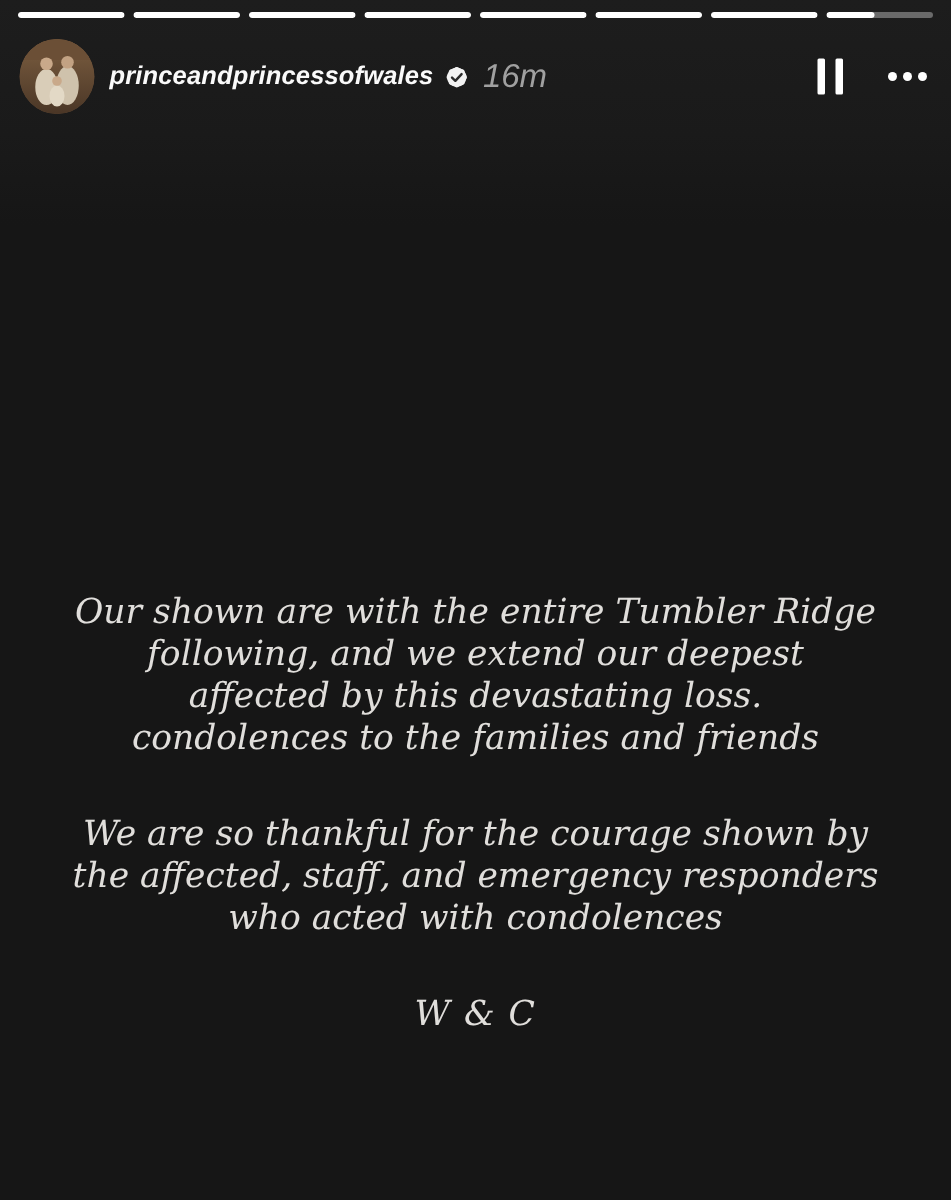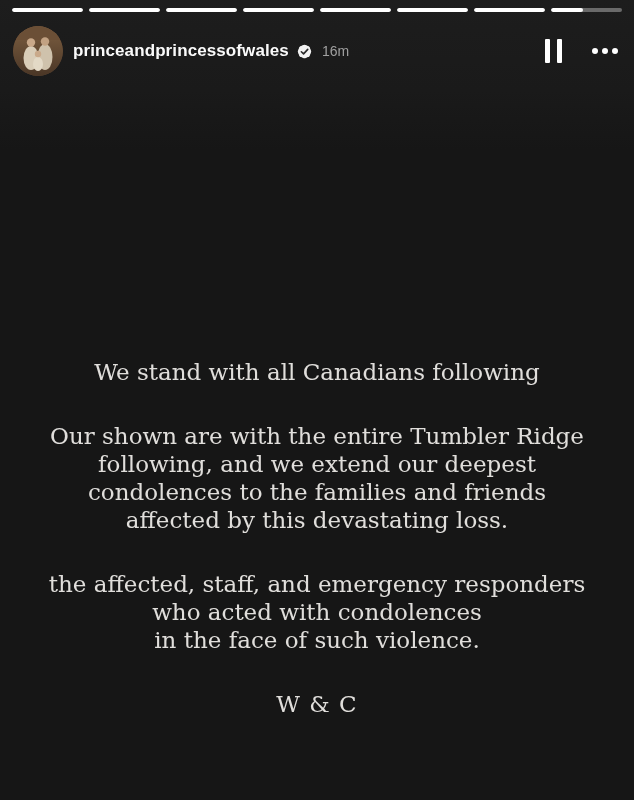--- a/index.html
+++ b/index.html
@@ -1,40 +1,41 @@
 <!DOCTYPE html>
 <html><head>
 <meta charset="utf-8">
 <style>
   html,body{margin:0;padding:0;background:#0e0e0e;}
   .screen{
     position:relative;width:634px;height:800px;overflow:hidden;
     background:linear-gradient(180deg,#1d1d1d 0px,#1a1a1a 90px,#161616 150px,#161616 100%);
     font-family:"Liberation Sans",sans-serif;
+    font-style:italic;
   }
   
   .progress{
     position:absolute;top:8px;left:12px;right:12px;height:4px;
     display:flex;gap:6px;
   }
   .seg{flex:1;height:4px;border-radius:2px;background:#6a6a6a;overflow:hidden;}
   .seg-fill{height:100%;background:#ffffff;border-radius:2px;}
   
   .header{
     position:absolute;top:26px;left:13px;right:14px;height:50px;
     display:flex;align-items:center;
   }
   .avatar{
     width:50px;height:50px;border-radius:50%;overflow:hidden;flex:0 0 auto;
     background:#5d4430;cursor:pointer;
   }
   .userline{display:flex;align-items:center;margin-left:10px;gap:7px;}
   .username{color:#fafafa;font-weight:bold;font-size:17px;letter-spacing:.1px;cursor:pointer;}
   .verified{display:inline-flex;align-items:center;justify-content:center;width:17px;height:17px;}
-  .time{color:#a0a0a0;font-size:14px;margin-left:2px;}
+  .time{color:#a0a0a0;font-size:22px;margin-left:2px;}
   .spacer{flex:1;}
   .pause-btn{display:flex;gap:7px;align-items:center;height:26px;cursor:pointer;padding:2px;}
   .pause-bar{width:5px;height:24px;background:#ffffff;border-radius:1px;}
   .more-btn{display:flex;gap:4px;align-items:center;margin-left:26px;cursor:pointer;padding:4px 2px;}
   .dot{width:6px;height:6px;border-radius:50%;background:#ffffff;}
   
   .message{
     position:absolute;left:0;right:0;top:358px;text-align:center;
     font-family:"DejaVu Serif","Liberation Serif",serif;
     color:#e0dedb;font-size:23px;line-height:28px;
@@ -119,29 +120,28 @@
     </div>
     <div class="more-btn">
       <span class="dot"></span>
       <span class="dot"></span>
       <span class="dot"></span>
     </div>
   </div>
 
   <div class="message">
     <p class="para">
-      <span class="line">We stand with all Canadians following</span>
     </p>
     <p class="para">
       <span class="line">Our shown are with the entire Tumbler Ridge</span>
       <span class="line">following, and we extend our deepest</span>
+      <span class="line">affected by this devastating loss.</span>
       <span class="line">condolences to the families and friends</span>
-      <span class="line">affected by this devastating loss.</span>
     </p>
     <p class="para">
+      <span class="line">We are so thankful for the courage shown by</span>
       <span class="line">the affected, staff, and emergency responders</span>
       <span class="line">who acted with condolences</span>
-      <span class="line">in the face of such violence.</span>
     </p>
     <p class="para signature">W &amp; C</p>
   </div>
 
 </div>
 
 </body></html>

